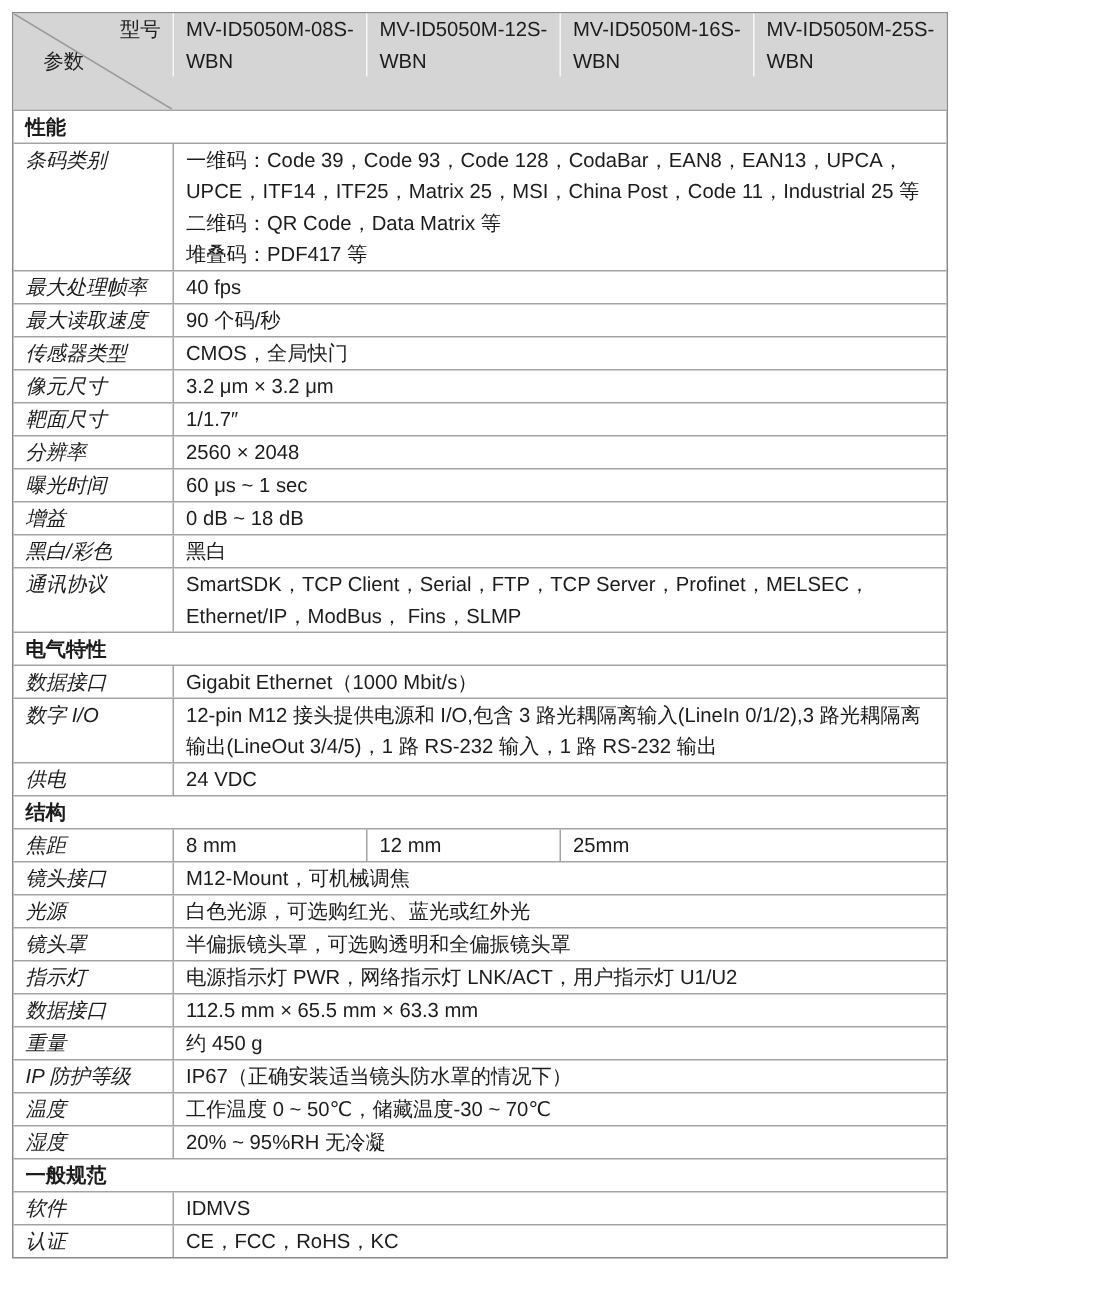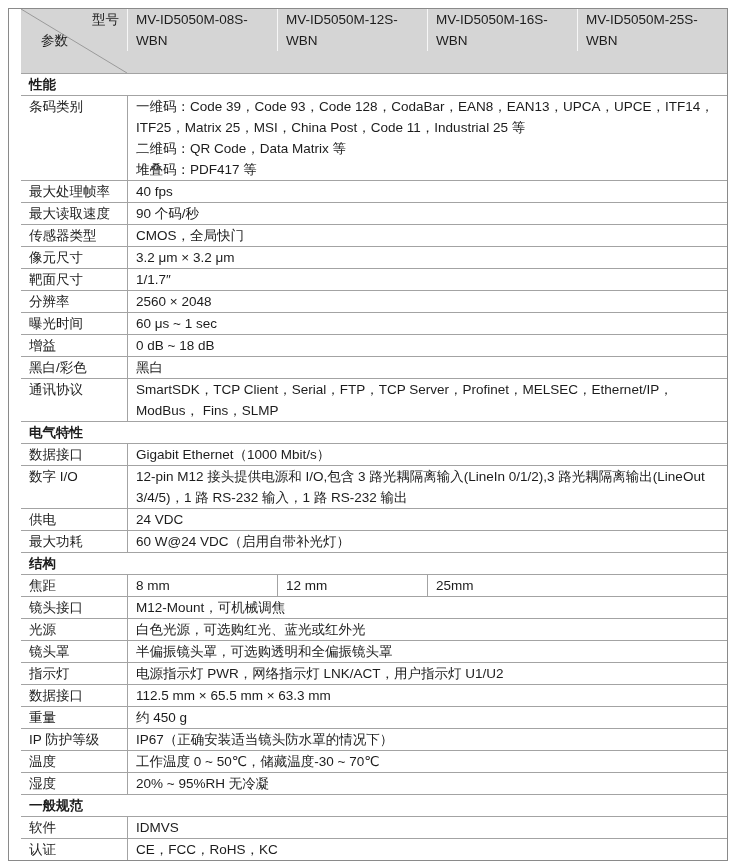--- a/index.html
+++ b/index.html
@@ -13,24 +13,23 @@
   *{box-sizing:border-box;}
   html,body{margin:0;padding:0;background:var(--page_bg);}
   body{
     font-family:"Liberation Sans","DejaVu Sans",sans-serif;
     font-size:13.5px;
     color:var(--text);
     width:732px;
   }
   .page{padding:8px;width:732px;}
   .spec-table{
-    width:720px;
+    width:624px;
     border:1px solid var(--outer_border);
     background:#ffffff;
-    padding-left:12px;
   }
 
   
   .header-grid{
     display:grid;
     grid-template-columns:106px 1fr 1fr 1fr 1fr;
     grid-template-rows:42px 22px;
     background:var(--header_bg);
   }
   .corner{
@@ -66,20 +65,21 @@
     line-height:21px;
   }
   .srow{
     display:grid;
     grid-template-columns:106px 1fr;
     border-top:1px solid var(--grid_line);
   }
   .srow .label{
     padding:0 8px;
     line-height:21px;
+    font-style:italic;
   }
   .srow .value{
     border-left:1px solid var(--grid_line);
     padding:0 8px;
     line-height:21px;
   }
   .srow .value p{margin:0;}
   .srow.focal{grid-template-columns:106px 1fr 1fr 1fr 1fr;}
   .srow.focal .fcell{
     border-left:1px solid var(--grid_line);
@@ -166,24 +166,20 @@
       <div class="value">Gigabit Ethernet（1000 Mbit/s）</div>
     </div>
     <div class="srow">
       <div class="label">数字 I/O</div>
       <div class="value">12-pin M12 接头提供电源和 I/O,包含 3 路光耦隔离输入(LineIn 0/1/2),3 路光耦隔离输出(LineOut 3/4/5)，1 路 RS-232 输入，1 路 RS-232 输出</div>
     </div>
     <div class="srow">
       <div class="label">供电</div>
       <div class="value">24 VDC</div>
     </div>
-    <div class="srow">
-      <div class="label">最大功耗</div>
-      <div class="value">60 W@24 VDC（启用自带补光灯）</div>
-    </div>
 
     <div class="section-title">结构</div>
 
     <div class="srow focal">
       <div class="label">焦距</div>
       <div class="fcell">8 mm</div>
       <div class="fcell">12 mm</div>
       <div class="fcell">25mm</div>
     </div>
     <div class="srow">

